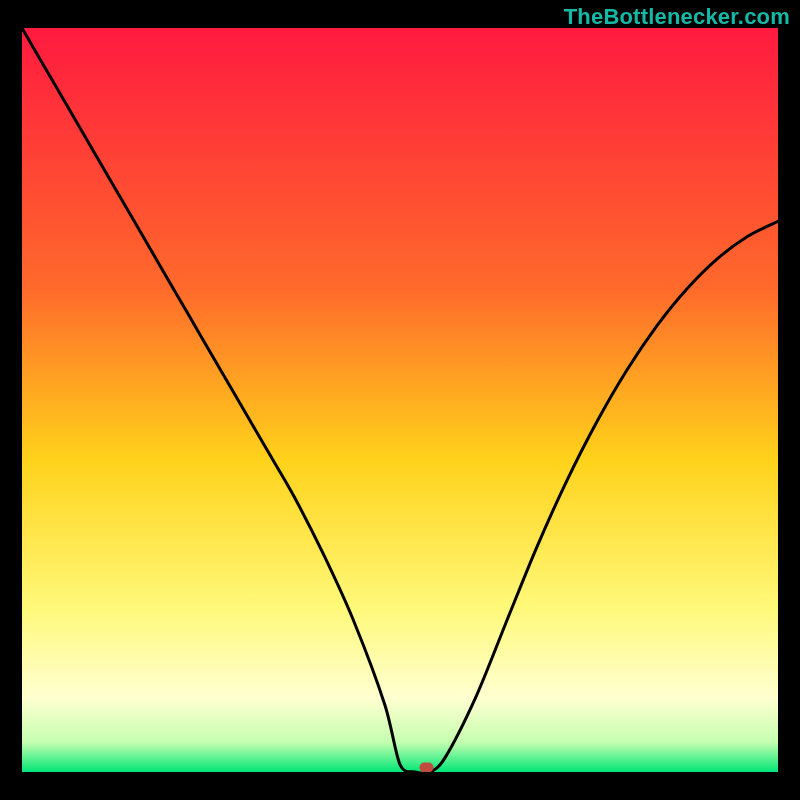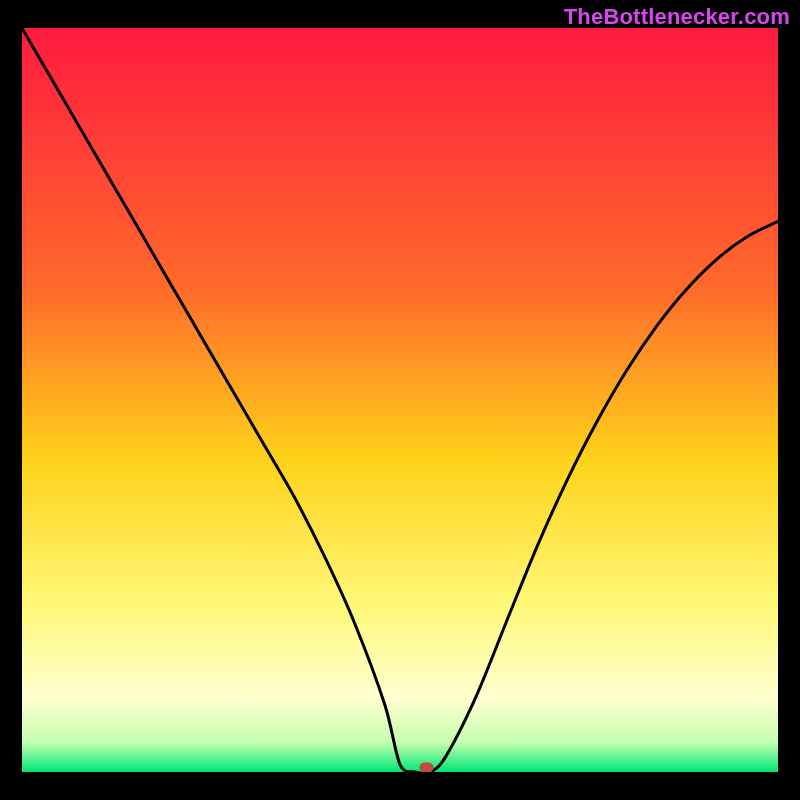--- a/index.html
+++ b/index.html
@@ -14,21 +14,21 @@
   .frame {
     position: relative;
     width: 800px;
     height: 800px;
     background: #000;
   }
   .watermark {
     position: absolute;
     top: 4px;
     right: 10px;
-    color: #d946ef;
+    color: #14b8a6;
     font-size: 22px;
     font-weight: 600;
     letter-spacing: 0.2px;
     user-select: none;
   }
   .plot {
     position: absolute;
     left: 22px;
     top: 28px;
     width: 756px;

